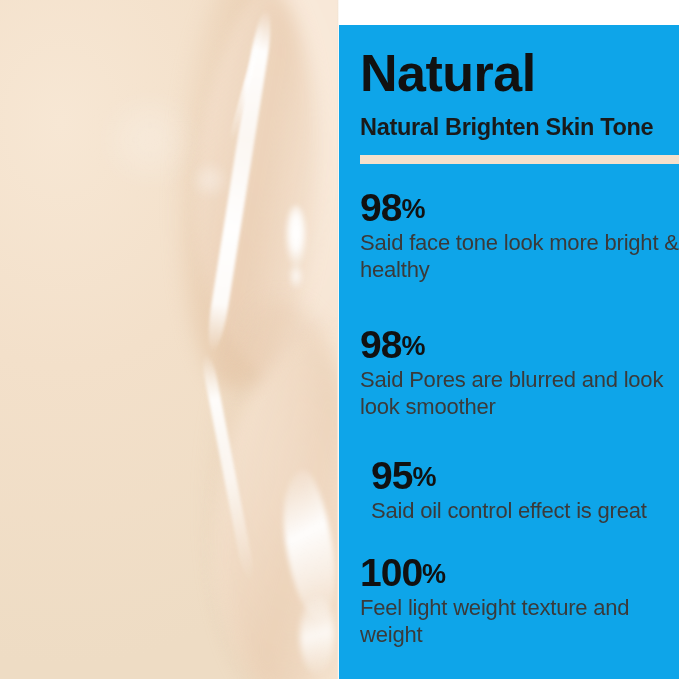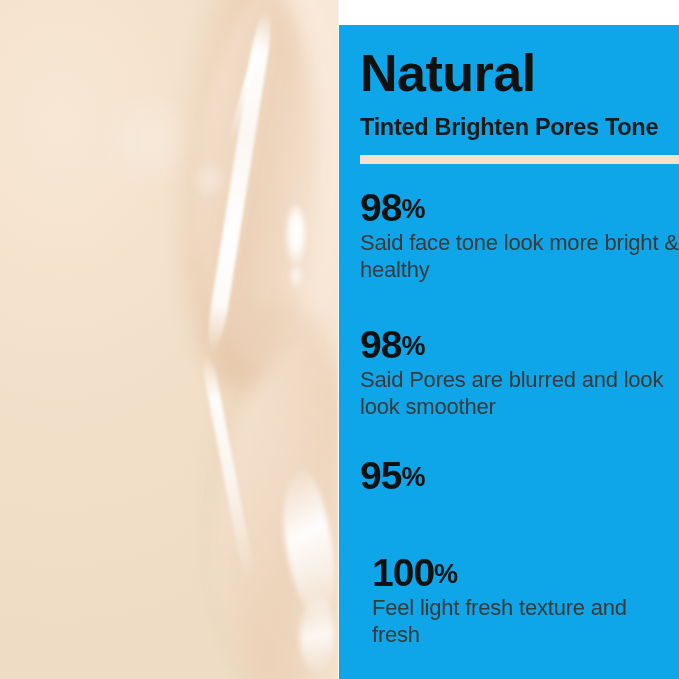--- a/index.html
+++ b/index.html
@@ -205,22 +205,22 @@
     display:block;
     margin-top:2px;
     font-size:22px;
     line-height:1.22;
     font-weight:300;
     color:#3a3a3a;
     letter-spacing:-0.2px;
   }
   .stat-block.s1{ position:absolute; top:0px;   left:0; }
   .stat-block.s2{ position:absolute; top:137px; left:0; }
-  .stat-block.s3{ position:absolute; top:268px; left:0; }
-  .stat-block.s4{ position:absolute; top:365px; left:12px; }
+  .stat-block.s3{ position:absolute; top:268px; left:11px; }
+  .stat-block.s4{ position:absolute; top:365px; left:0; }
 </style>
 </head>
 <body>
 
 <div class="poster">
 
   <div class="photo-panel">
     <div class="photo-base"></div>
     <div class="blob-right"></div>
     <div class="blob-right2"></div>
@@ -235,40 +235,41 @@
     <div class="gloss-oval-tail"></div>
     <div class="gloss-crescent"></div>
     <div class="gloss-crescent2"></div>
     <div class="panel-divider"></div>
   </div>
 
   <div class="text-panel">
 
     <h1 class="headline">Natural</h1>
 
-    <h2 class="subhead">Tinted Brighten Pores Tone</h2>
+    <h2 class="subhead">Natural Brighten Skin Tone</h2>
 
     <div class="accent-rule"></div>
 
     <div class="stats">
 
       <div class="stat-block s1">
         <span class="stat-value"><span>98</span><span class="pct">%</span></span>
         <span class="stat-desc">Said face tone look more bright &amp; healthy</span>
       </div>
 
       <div class="stat-block s2">
         <span class="stat-value"><span>98</span><span class="pct">%</span></span>
         <span class="stat-desc">Said Pores are blurred and look look smoother</span>
       </div>
 
       <div class="stat-block s3">
         <span class="stat-value"><span>95</span><span class="pct">%</span></span>
+        <span class="stat-desc">Said oil control effect is great</span>
       </div>
 
       <div class="stat-block s4">
         <span class="stat-value"><span>100</span><span class="pct">%</span></span>
-        <span class="stat-desc">Feel light fresh texture and fresh</span>
+        <span class="stat-desc">Feel light weight texture and weight</span>
       </div>
 
     </div>
   </div>
 </div>
 
 </body></html>

